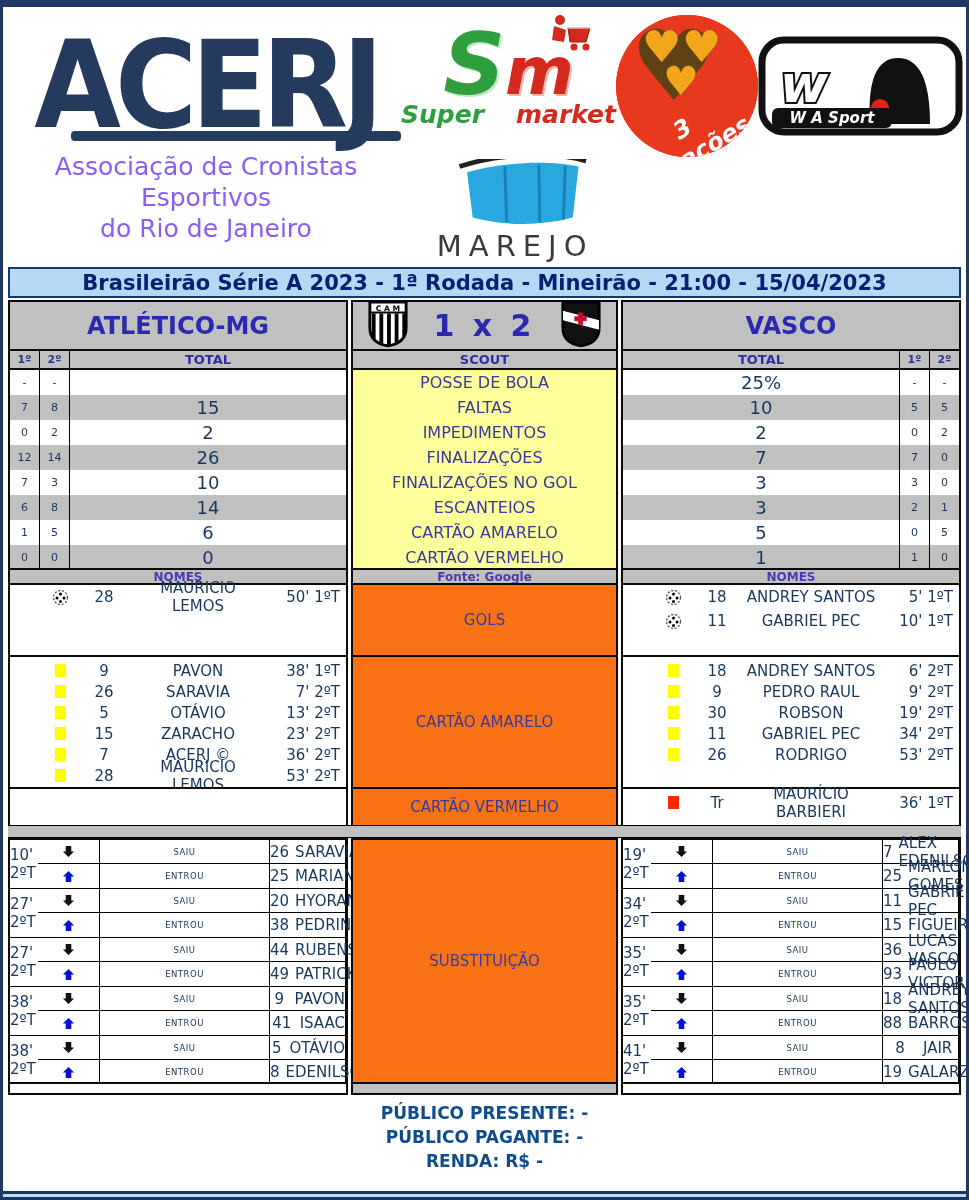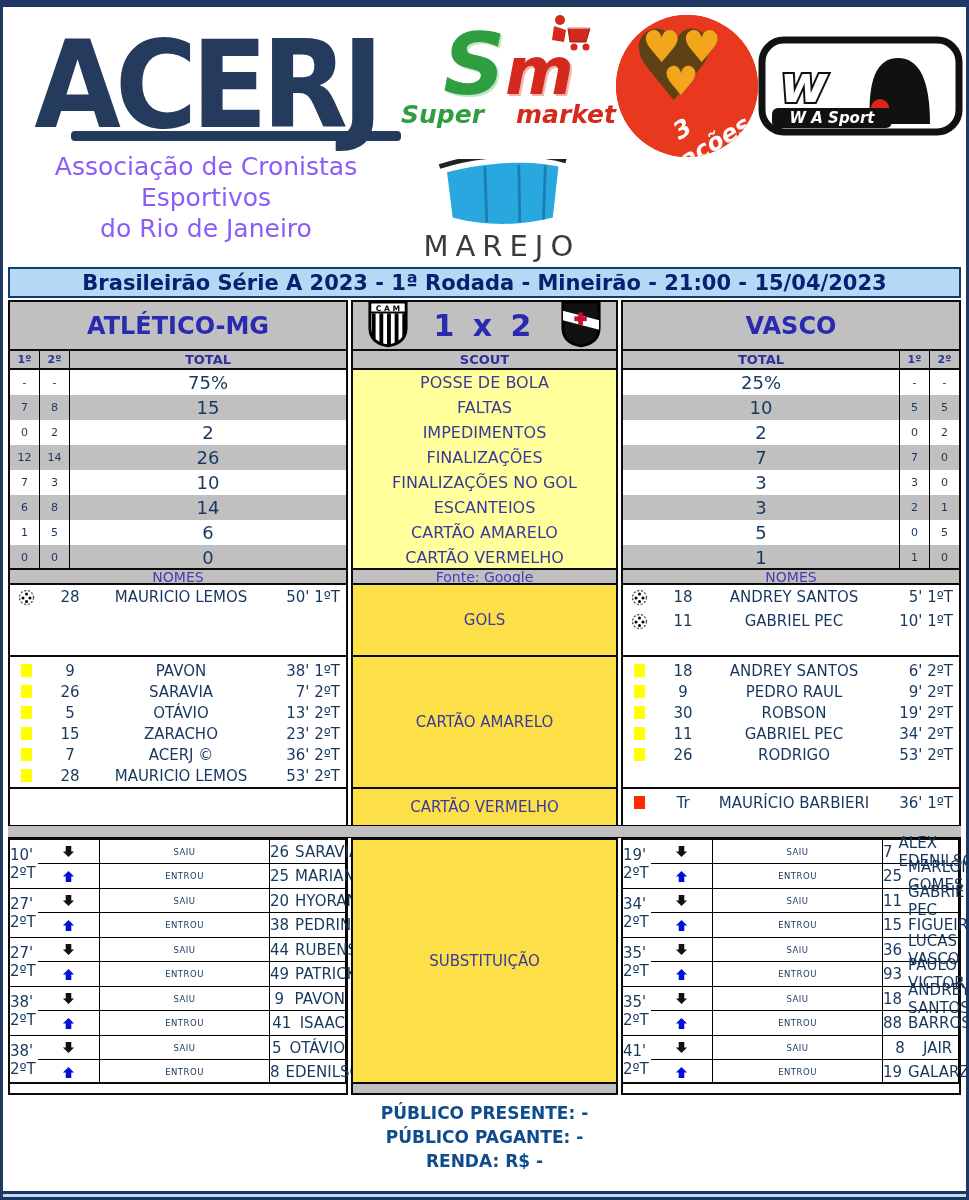--- a/index.html
+++ b/index.html
@@ -26,34 +26,34 @@
   .tc .bigheart{position:absolute;top:2px;left:14px;font-size:98px;color:#5f4116;line-height:1;}
   .tc .h{position:absolute;color:#f3a51b;text-shadow:0 0 2px #7a5a10;line-height:1;}
   .tc .h1{font-size:44px;top:10px;left:26px;}
   .tc .h2{font-size:44px;top:10px;left:66px;}
   .tc .h3{font-size:40px;top:46px;left:47px;}
   .tc-text{position:absolute;bottom:28px;left:8px;width:140px;text-align:center;color:#fff;
            font:italic bold 24px "DejaVu Sans",sans-serif;transform:rotate(-31deg);transform-origin:right bottom;}
   
   .wa{width:205px;height:100px;}
   
-  .marejo{width:170px;height:104px;display:flex;flex-direction:column;align-items:flex-start;}
+  .marejo{width:170px;height:104px;display:flex;flex-direction:column;align-items:flex-end;}
   .marejo-name{font-size:29px;letter-spacing:7px;color:#3a3a3a;margin-top:2px;}
   
   .titlebar{margin:6px 5px 0 5px;height:31px;background:#B7D8F5;border:2px solid #123a6d;
             display:flex;align-items:center;justify-content:center;
             font-size:21px;font-weight:bold;color:#042271;}
   
   .tbl{padding:0 5px;display:flex;flex-direction:column;}
   .band{display:flex;gap:3px;margin-top:-2px;}
   .band.first{margin-top:2px;}
   .p{border:2px solid #0b0b0b;background:#fff;}
   .pl,.pr{width:340px;}
   .pm{flex:1;}
-  .ylw{background:#fde047;display:flex;align-items:center;justify-content:center;
+  .ylw{background:#f97316;display:flex;align-items:center;justify-content:center;
        color:#3A3A9C;font-size:15px;}
   .graybar{background:#C0C0C0;}
   
   .teams{height:51px;}
   .tname{display:flex;align-items:center;justify-content:center;font-size:24px;font-weight:bold;color:#2a2ab0;background:#C0C0C0;}
   .tmid{display:flex;align-items:center;justify-content:space-between;background:#C0C0C0;padding:0 14px;}
   .score{font-size:30px;font-weight:bold;color:#2a2ab0;letter-spacing:4px;}
   
   .hrow{height:21px;}
   .flexrow{display:flex;height:100%;}
@@ -64,23 +64,23 @@
   .gbg{background:#C0C0C0;}
   
   .srow{display:flex;height:25px;}
   .srow .cp{font-weight:normal;font-size:11px;color:#17375E;}
   .srow .ctot{font-size:18px;font-weight:normal;color:#17375E;}
   .even{background:#C0C0C0;}
   .odd{background:#fff;}
   .scoutlbl{height:25px;display:flex;align-items:center;justify-content:center;}
   
   .nrow{height:17px;}
-  .nlbl{display:flex;align-items:center;justify-content:center;font-size:14px;font-weight:normal;color:#4A3AB4;height:100%;}
-  
-  .lr{display:flex;align-items:center;height:24px;font-size:15px;color:#17375E;}
+  .nlbl{display:flex;align-items:center;justify-content:center;font-size:12px;font-weight:bold;color:#4A3AB4;height:100%;}
+  
+  .lr{display:flex;align-items:center;height:24px;font-size:15px;color:#17375E;padding-left:34px;}
   .lr.card{height:21px;}
   .lr .ic{width:32px;display:flex;justify-content:center;align-items:center;}
   .lr .n{width:56px;text-align:center;}
   .lr .nm{flex:1;text-align:center;}
   .lr .tm{width:82px;text-align:right;padding-right:6px;}
   .ycard{width:11px;height:13px;background:#FFFF00;display:inline-block;}
   .rcard{width:11px;height:13px;background:#FF2A00;display:inline-block;}
   
   .sg{display:grid;grid-template-columns:28px 62px 1fr 76px;grid-template-rows:24px 24px;border-bottom:1.5px solid #000;}
   .sg:last-child{border-bottom:none;}
@@ -224,21 +224,20 @@
         <div class="cp bl">2º</div>
       </div>
         </div>
     </div>
 
     <div class="band" style="height:202px;">
       <div class="p pl">
         <div class="srow odd">
             <div class="cp br">-</div>
             <div class="cp br">-</div>
-            <div class="ctot">75%</div>
           </div>
         <div class="srow even">
             <div class="cp br">7</div>
             <div class="cp br">8</div>
             <div class="ctot">15</div>
           </div>
         <div class="srow odd">
             <div class="cp br">0</div>
             <div class="cp br">2</div>
             <div class="ctot">2</div>

